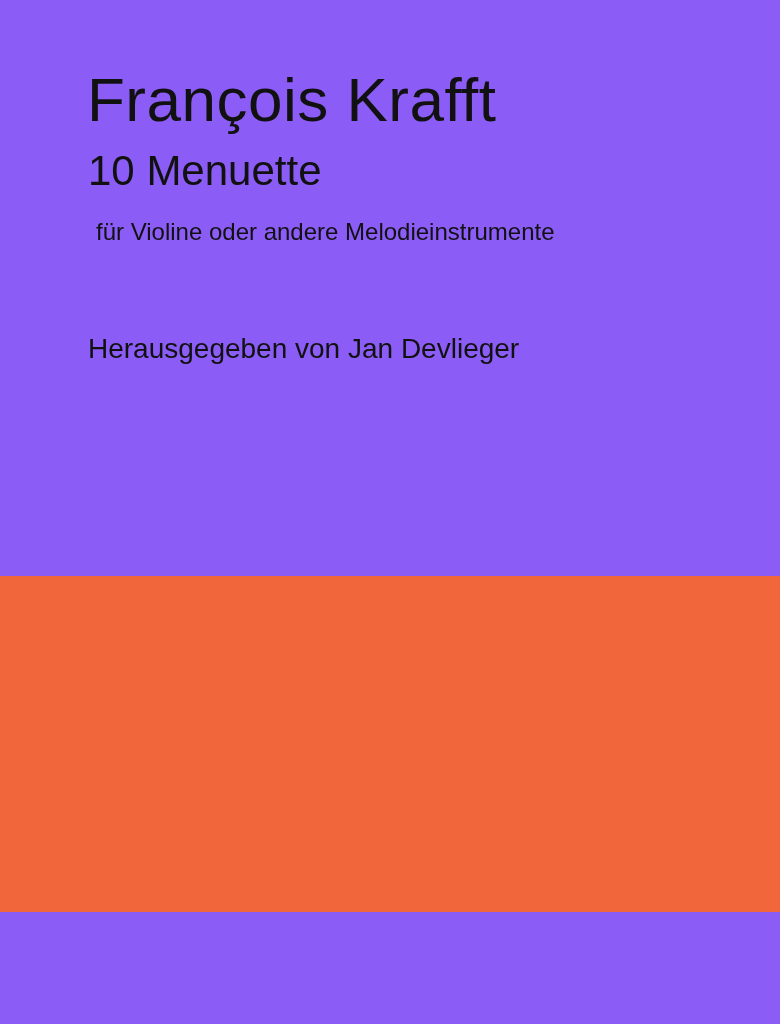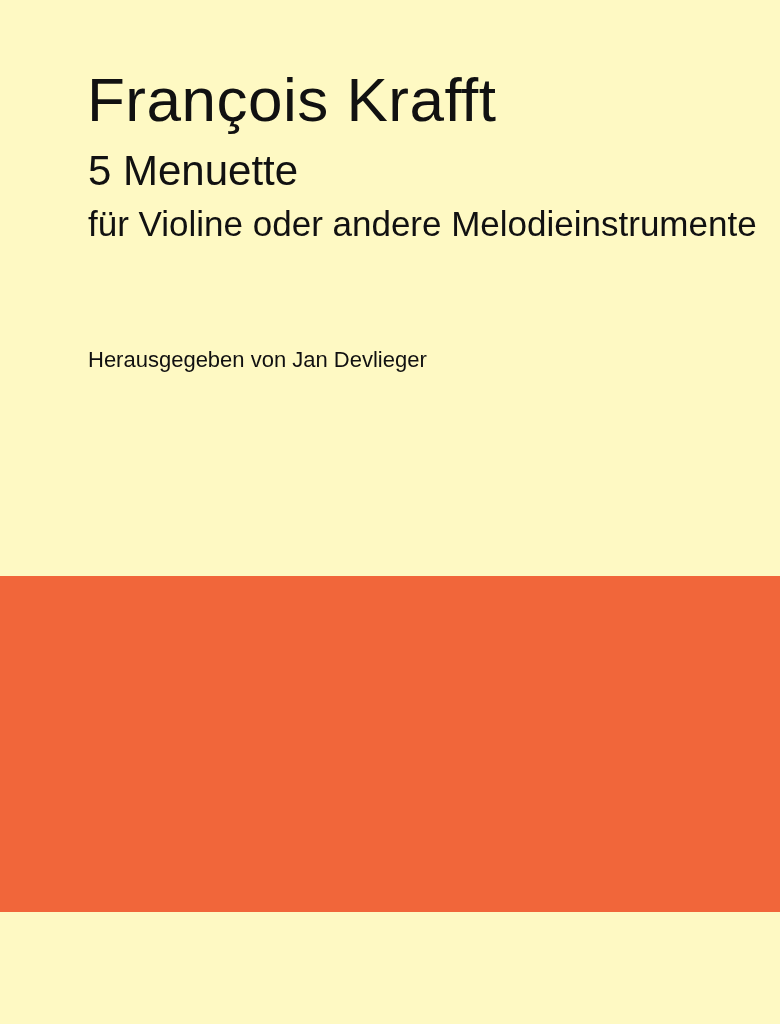--- a/index.html
+++ b/index.html
@@ -4,21 +4,21 @@
 <style>
   html, body {
     margin: 0;
     padding: 0;
     background: #ffffff;
   }
   .cover {
     position: relative;
     width: 780px;
     height: 1024px;
-    background: #fef9c3;
+    background: #8b5cf6;
     overflow: hidden;
     font-family: "Liberation Sans", sans-serif;
     color: #1a1a1a;
   }
   .author {
     position: absolute;
     left: 87px;
     top: 64px;
     margin: 0;
     font-size: 62px;
@@ -34,32 +34,32 @@
     margin: 0;
     font-size: 42px;
     font-weight: 400;
     line-height: 1.15;
     color: #111111;
   }
   .subtitle {
     position: absolute;
     left: 88px;
     top: 207px;
-    margin: 0;
-    font-size: 35px;
+    margin: 8px;
+    font-size: 24px;
     font-weight: 400;
     line-height: 34px;
     color: #111111;
   }
   .editor {
     position: absolute;
     left: 88px;
-    top: 347px;
+    top: 333px;
     margin: 0;
-    font-size: 22px;
+    font-size: 28px;
     font-weight: 400;
     color: #111111;
     text-align: right;
   }
   .orange-band {
     position: absolute;
     left: 0;
     top: 576px;
     width: 780px;
     height: 336px;
@@ -75,21 +75,21 @@
     color: #111111;
   }
 </style>
 </head>
 <body>
 
 <div class="cover">
 
   <h1 class="author">François Krafft</h1>
 
-  <h2 class="work-title">5 Menuette</h2>
+  <h2 class="work-title">10 Menuette</h2>
 
   <p class="subtitle">
     <span>für Violine oder andere Melodieinstrumente</span><br>
   </p>
 
   <p class="editor">Herausgegeben von Jan Devlieger</p>
 
   <div class="orange-band" style="background:#F1663A;">
 
     

